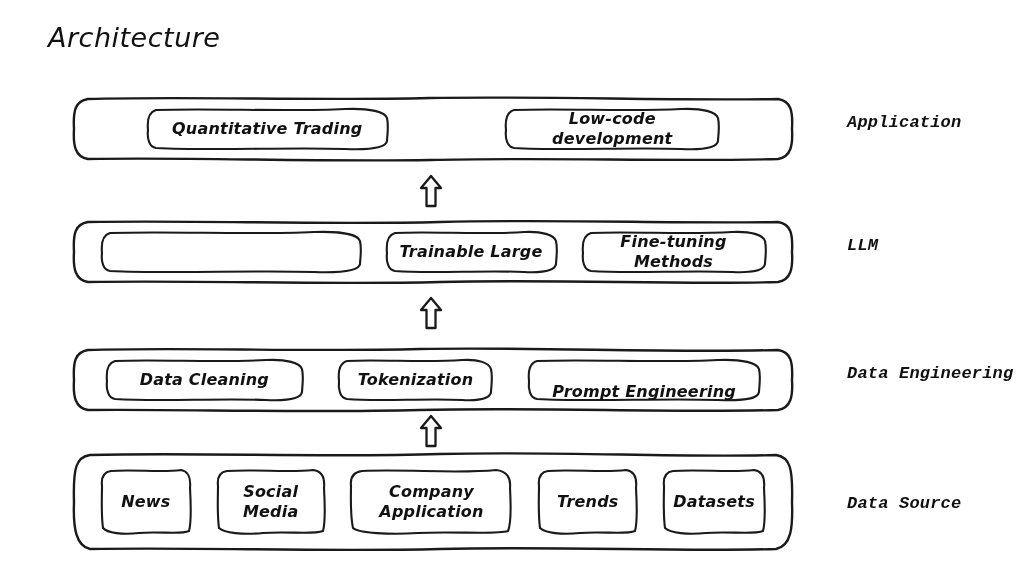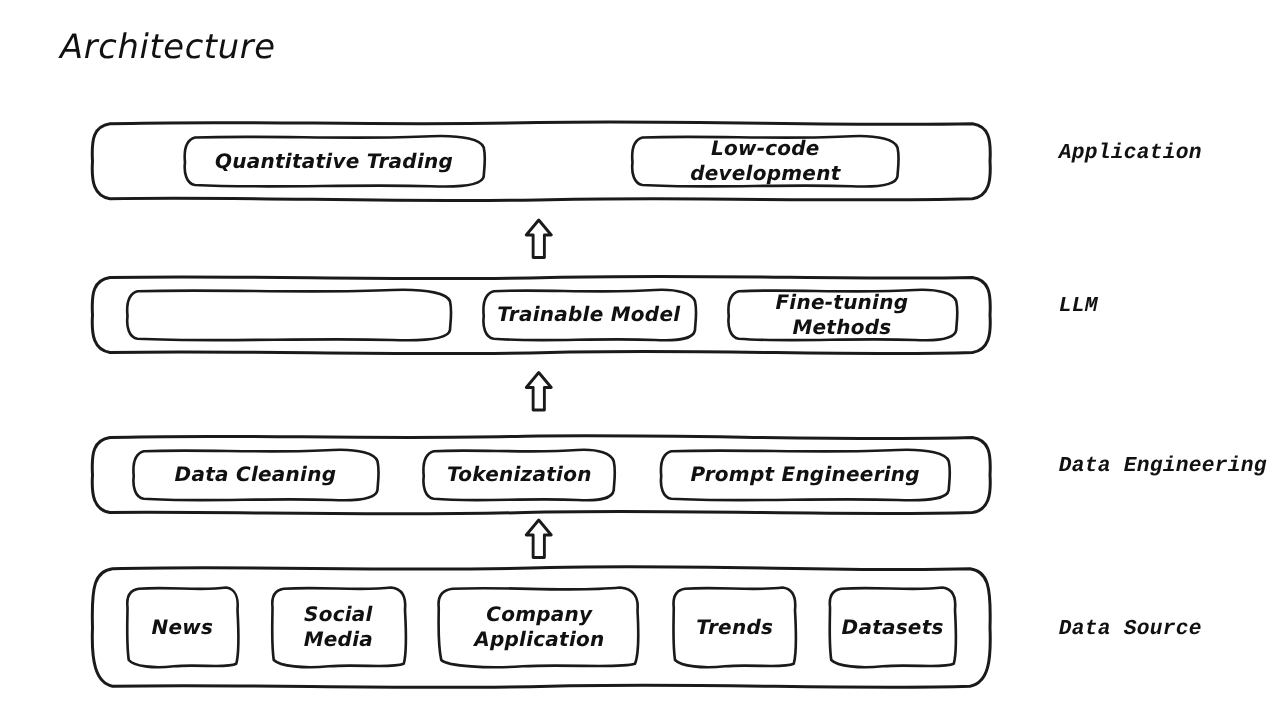--- a/index.html
+++ b/index.html
@@ -206,21 +206,21 @@
           </svg>
         </div>
 
         <div class="node" style="width:175px;">
           <svg class="node-svg" viewBox="0 0 175 44" preserveAspectRatio="none">
             <path d="M11,3 C48,1 96,5 140,2 C158,1 170,5 172,11
                      C174,20 172,30 172,34 C171,41 160,43 140,42
                      C96,40 48,44 11,41 C4,40 2,31 3,23
                      C2,13 4,5 11,3 Z" fill="none" stroke="#1a1a1a" stroke-width="2.1" stroke-linecap="round" stroke-linejoin="round"></path>
           </svg>
-          <span class="node-label">Trainable Model</span>
+          <span class="node-label">Trainable Large</span>
         </div>
 
         <div class="node" style="width:188px;">
           <svg class="node-svg" viewBox="0 0 188 44" preserveAspectRatio="none">
             <path d="M11,3 C52,1 104,5 152,2 C171,1 183,5 185,11
                      C187,20 185,30 185,34 C184,41 172,43 152,42
                      C104,40 52,44 11,41 C4,40 2,31 3,23
                      C2,13 4,5 11,3 Z" fill="none" stroke="#1a1a1a" stroke-width="2.1" stroke-linecap="round" stroke-linejoin="round"></path>
           </svg>
           <span class="node-label">Fine-tuning Methods</span>
@@ -260,21 +260,21 @@
         <div class="node" style="width:158px;">
           <svg class="node-svg" viewBox="0 0 158 44" preserveAspectRatio="none">
             <path d="M11,3 C44,1 88,5 126,2 C143,1 153,5 155,11
                      C157,20 155,30 155,34 C154,41 144,43 126,42
                      C88,40 44,44 11,41 C4,40 2,31 3,23
                      C2,13 4,5 11,3 Z" fill="none" stroke="#1a1a1a" stroke-width="2.1" stroke-linecap="round" stroke-linejoin="round"></path>
           </svg>
           <span class="node-label">Tokenization</span>
         </div>
 
-        <div class="node" style="width:236px;">
+        <div class="node" style="width:236px;align-items:flex-end;">
           <svg class="node-svg" viewBox="0 0 236 44" preserveAspectRatio="none">
             <path d="M11,3 C66,1 134,5 192,2 C217,1 231,5 233,11
                      C235,20 233,30 233,34 C232,41 218,43 192,42
                      C134,40 66,44 11,41 C4,40 2,31 3,23
                      C2,13 4,5 11,3 Z" fill="none" stroke="#1a1a1a" stroke-width="2.1" stroke-linecap="round" stroke-linejoin="round"></path>
           </svg>
           <span class="node-label">Prompt Engineering</span>
         </div>
 
       </div>

